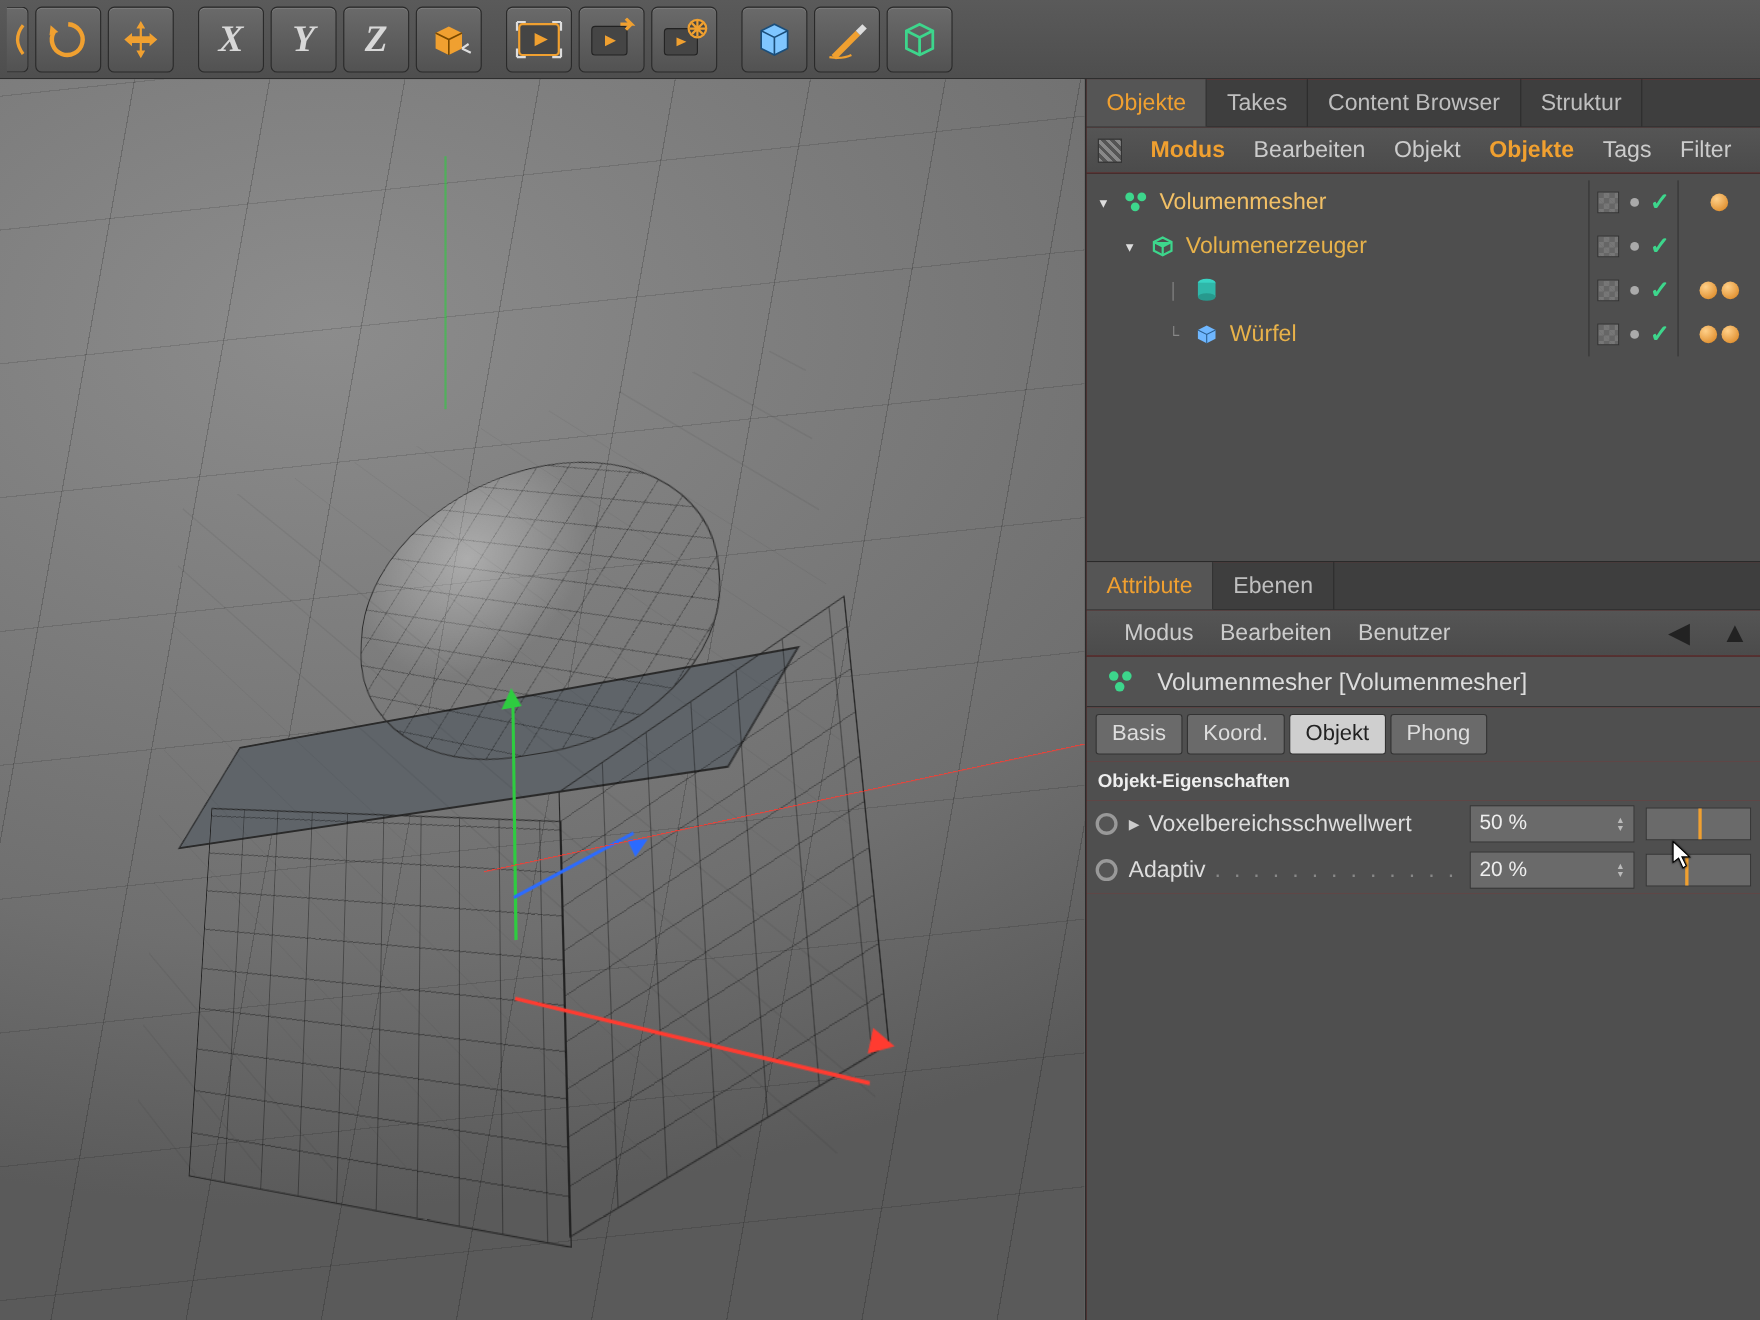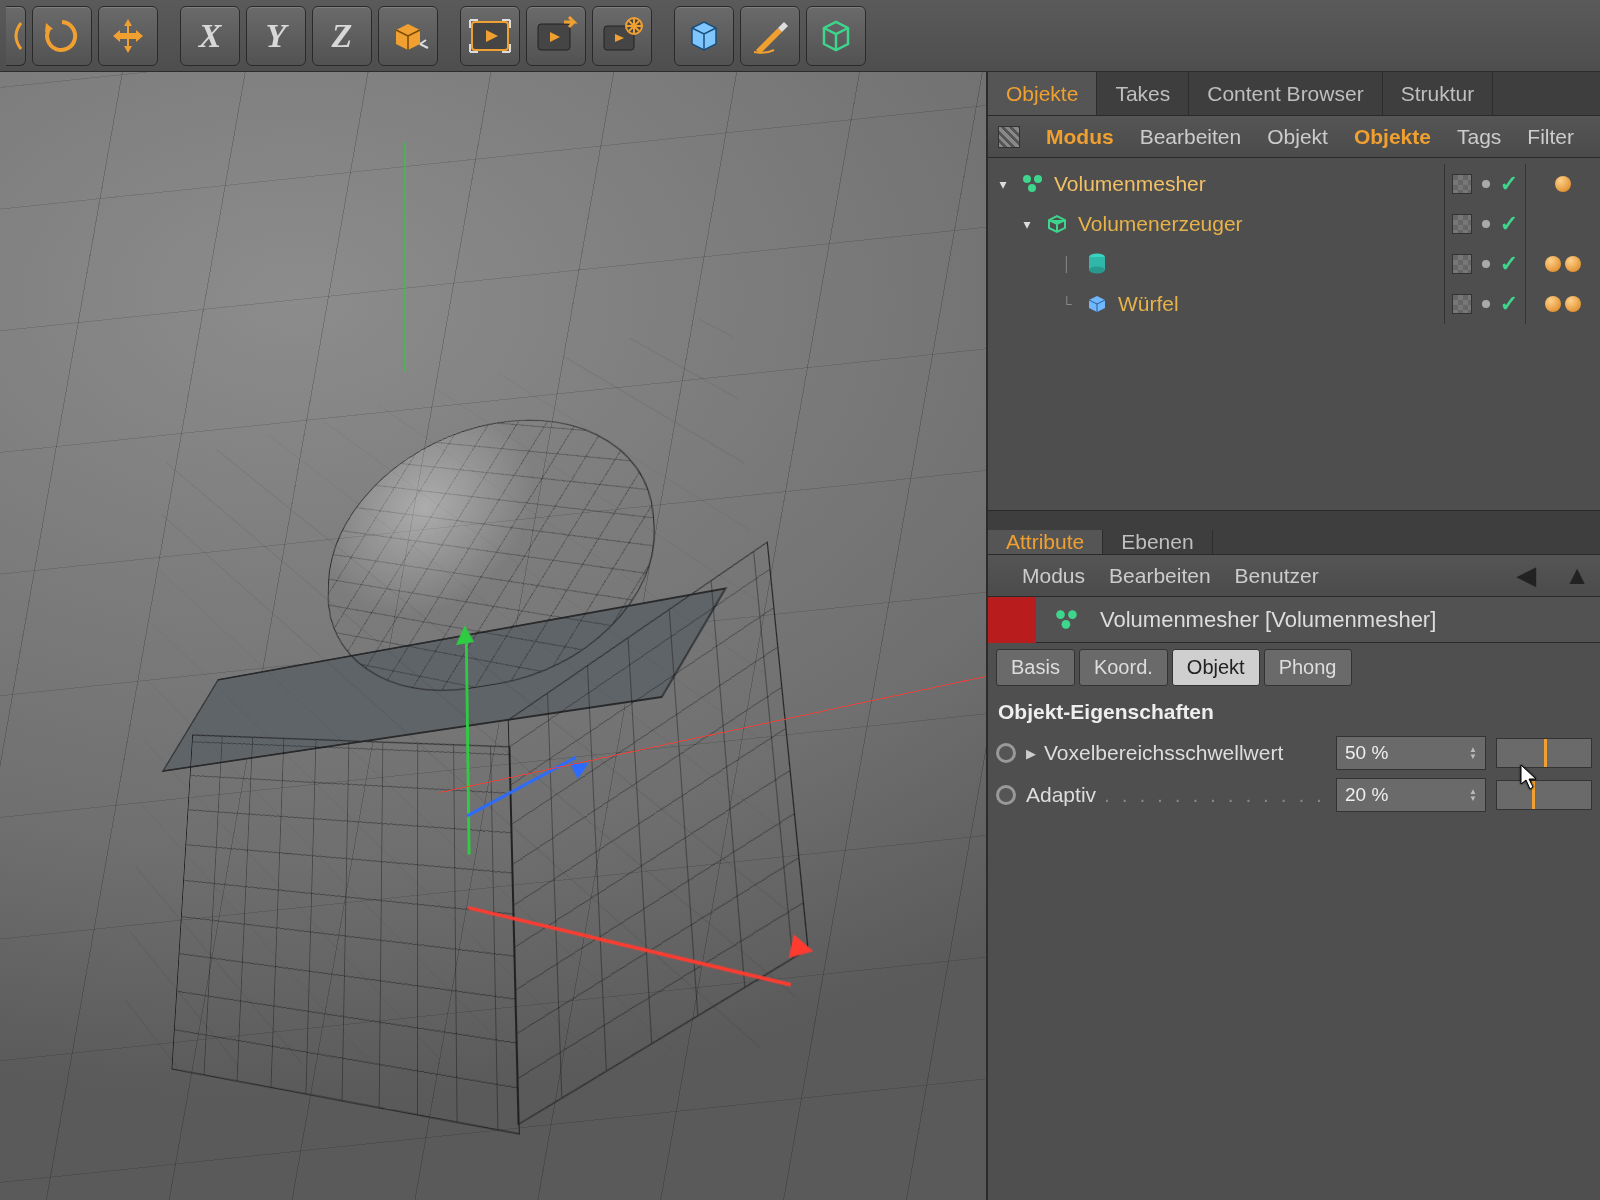--- a/index.html
+++ b/index.html
@@ -106,32 +106,32 @@
 .chk { color:#3dd68c; font-size:22px; font-weight:bold; }
 .ball { width:16px;height:16px;border-radius:50%;background:radial-gradient(circle at 35% 30%,#ffd089,#d87f18);}
 .ball-pair { display:flex; gap:4px; }
 .tree-cols { display:flex; }
 .tree-left { flex:1; }
 .tree-mid  { width:82px; border-left:1px solid #333; border-right:1px solid #333; display:flex; flex-direction:column; }
 .tree-right{ width:74px; display:flex; flex-direction:column; }
 .midrow,.rrow { height:40px; display:flex; align-items:center; justify-content:center; gap:10px; }
 
 
-.attr-tabs { display:flex; height:44px; background:#3e3e3e;align-items:flex-end; }
+.attr-tabs { display:flex; height:44px; background:#3e3e3e; }
 .attr-tabs .tab { border-right:1px solid #2c2c2c; }
 .attr-sub { display:flex; align-items:center; height:42px; background:linear-gradient(#555,#4b4b4b); padding:0 10px; gap:24px; font-size:21px; border-bottom:1px solid #2a2a2a; }
 .attr-sub .nav { margin-left:auto; display:flex; gap:28px; font-size:26px; color:#222; }
-.attr-title { display:flex; align-items:center; height:46px; padding:0 10px; gap:12px; font-size:22px; background:#525252; border-bottom:1px solid #2a2a2a;margin-left:48px; }
+.attr-title { display:flex; align-items:center; height:46px; padding:0 10px; gap:12px; font-size:22px; background:#525252; border-bottom:1px solid #2a2a2a; }
 .attr-title .name { color:#ddd; }
 
 .btnrow { display:flex; gap:4px; padding:6px 8px; background:#4f4f4f; }
 .btnrow .b { padding:6px 14px; background:#6a6a6a; border:1px solid #333; border-radius:3px; font-size:20px; color:#ddd; cursor:pointer; }
 .btnrow .b.active { background:#cfcfcf; color:#222; }
 
-.section-hdr { padding:8px 10px; font-size:21px; font-weight:bold; color:#eee; background:#4f4f4f; }
+.section-hdr { padding:8px 10px; font-size:17px; font-weight:bold; color:#eee; background:#4f4f4f; }
 
 .prop { display:flex; align-items:center; height:42px; padding:0 8px; gap:10px; background:#4f4f4f; }
 .propdot { width:20px;height:20px;border-radius:50%;border:3px solid #999; background:#555; }
 .proplabel { font-size:21px; color:#ddd; width:300px; display:flex; align-items:center; gap:8px; white-space:nowrap; overflow:hidden; }
 .proplabel .dots { color:#888; letter-spacing:3px; }
 .caret { color:#ccc; font-size:13px; }
 .numfield { width:150px; height:30px; background:#6a6a6a; border:1px solid #333; color:#eee; font-size:19px; padding:16px 8px; display:flex; align-items:center; justify-content:space-between; }
 .numfield .spn { display:flex; flex-direction:column; font-size:8px; line-height:7px; color:#bbb; }
 .slider { flex:1; height:30px; background:#6a6a6a; border:1px solid #333; position:relative; }
 .slider .mark { position:absolute; top:0; bottom:0; width:3px; background:#f0a030; }

